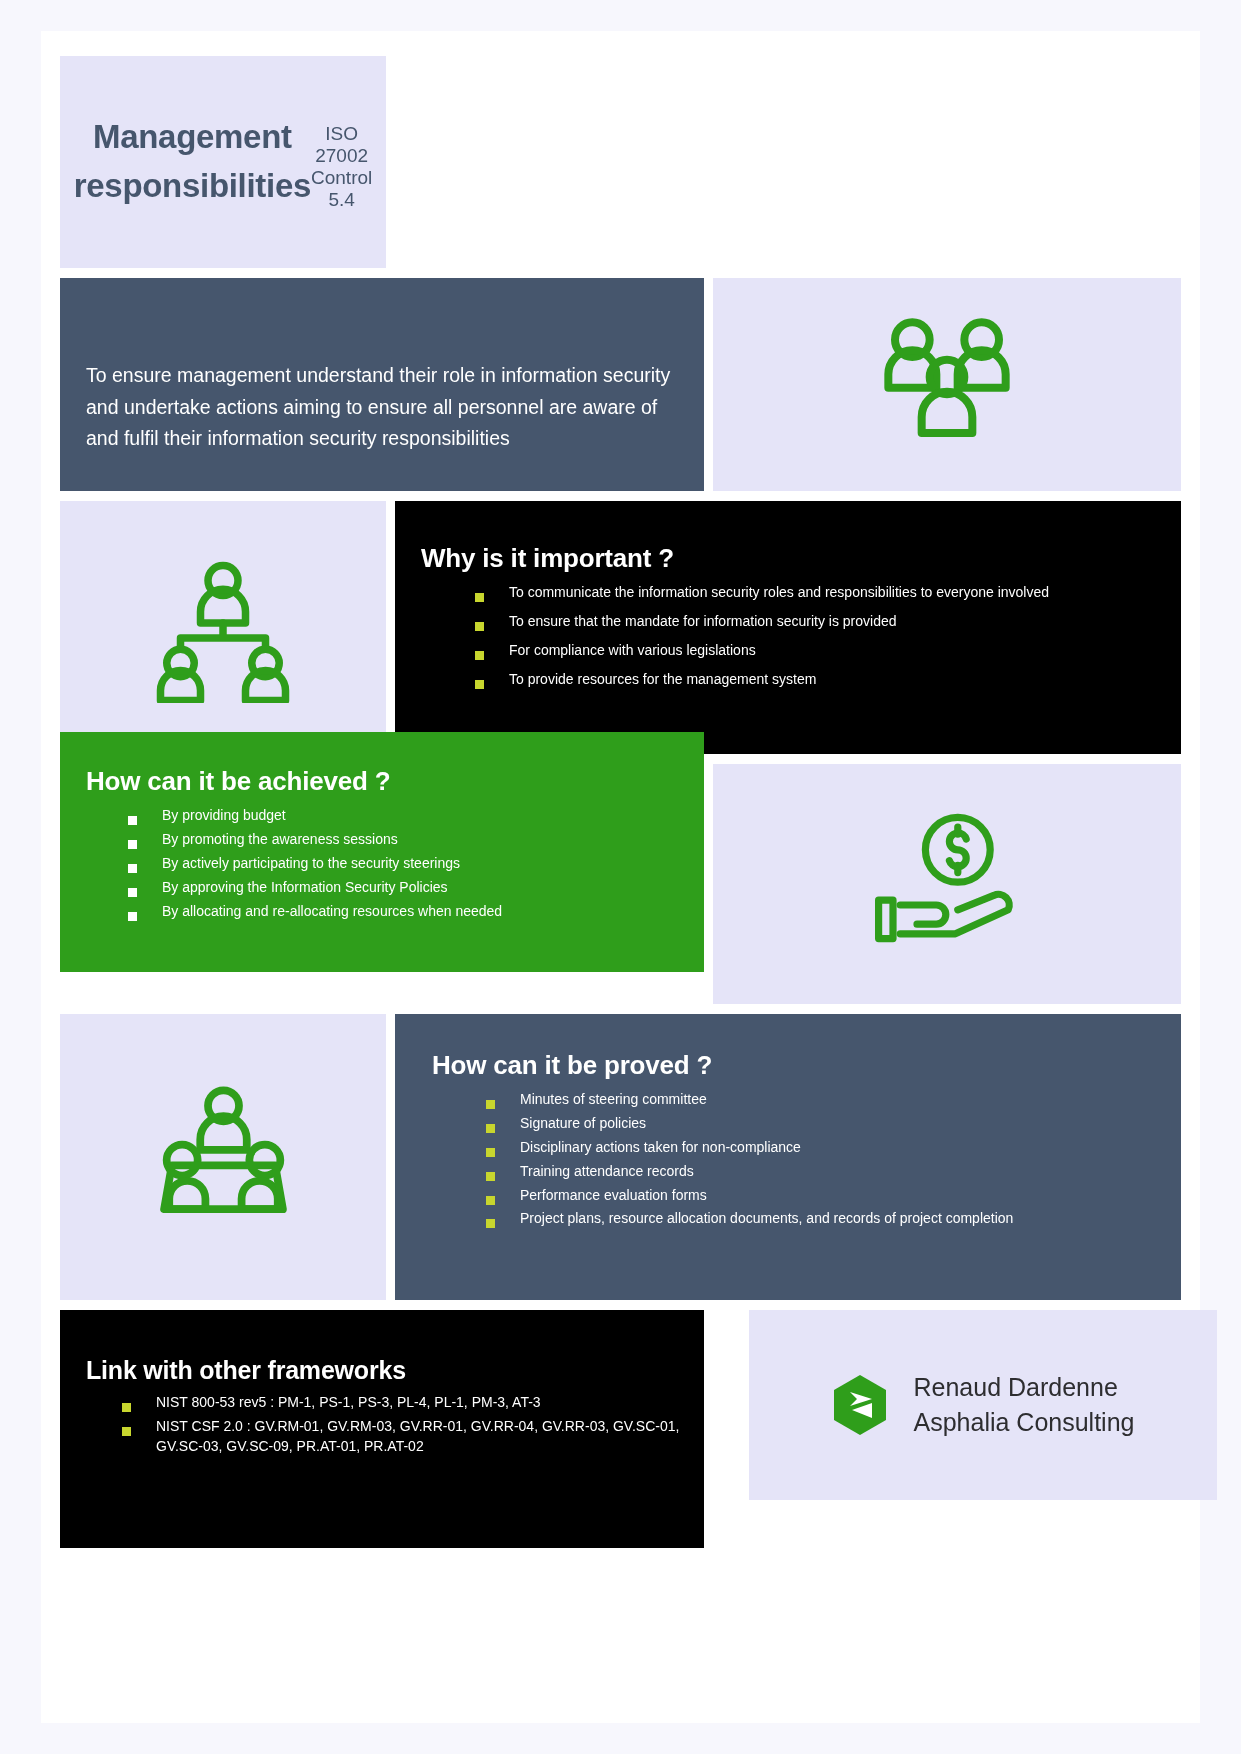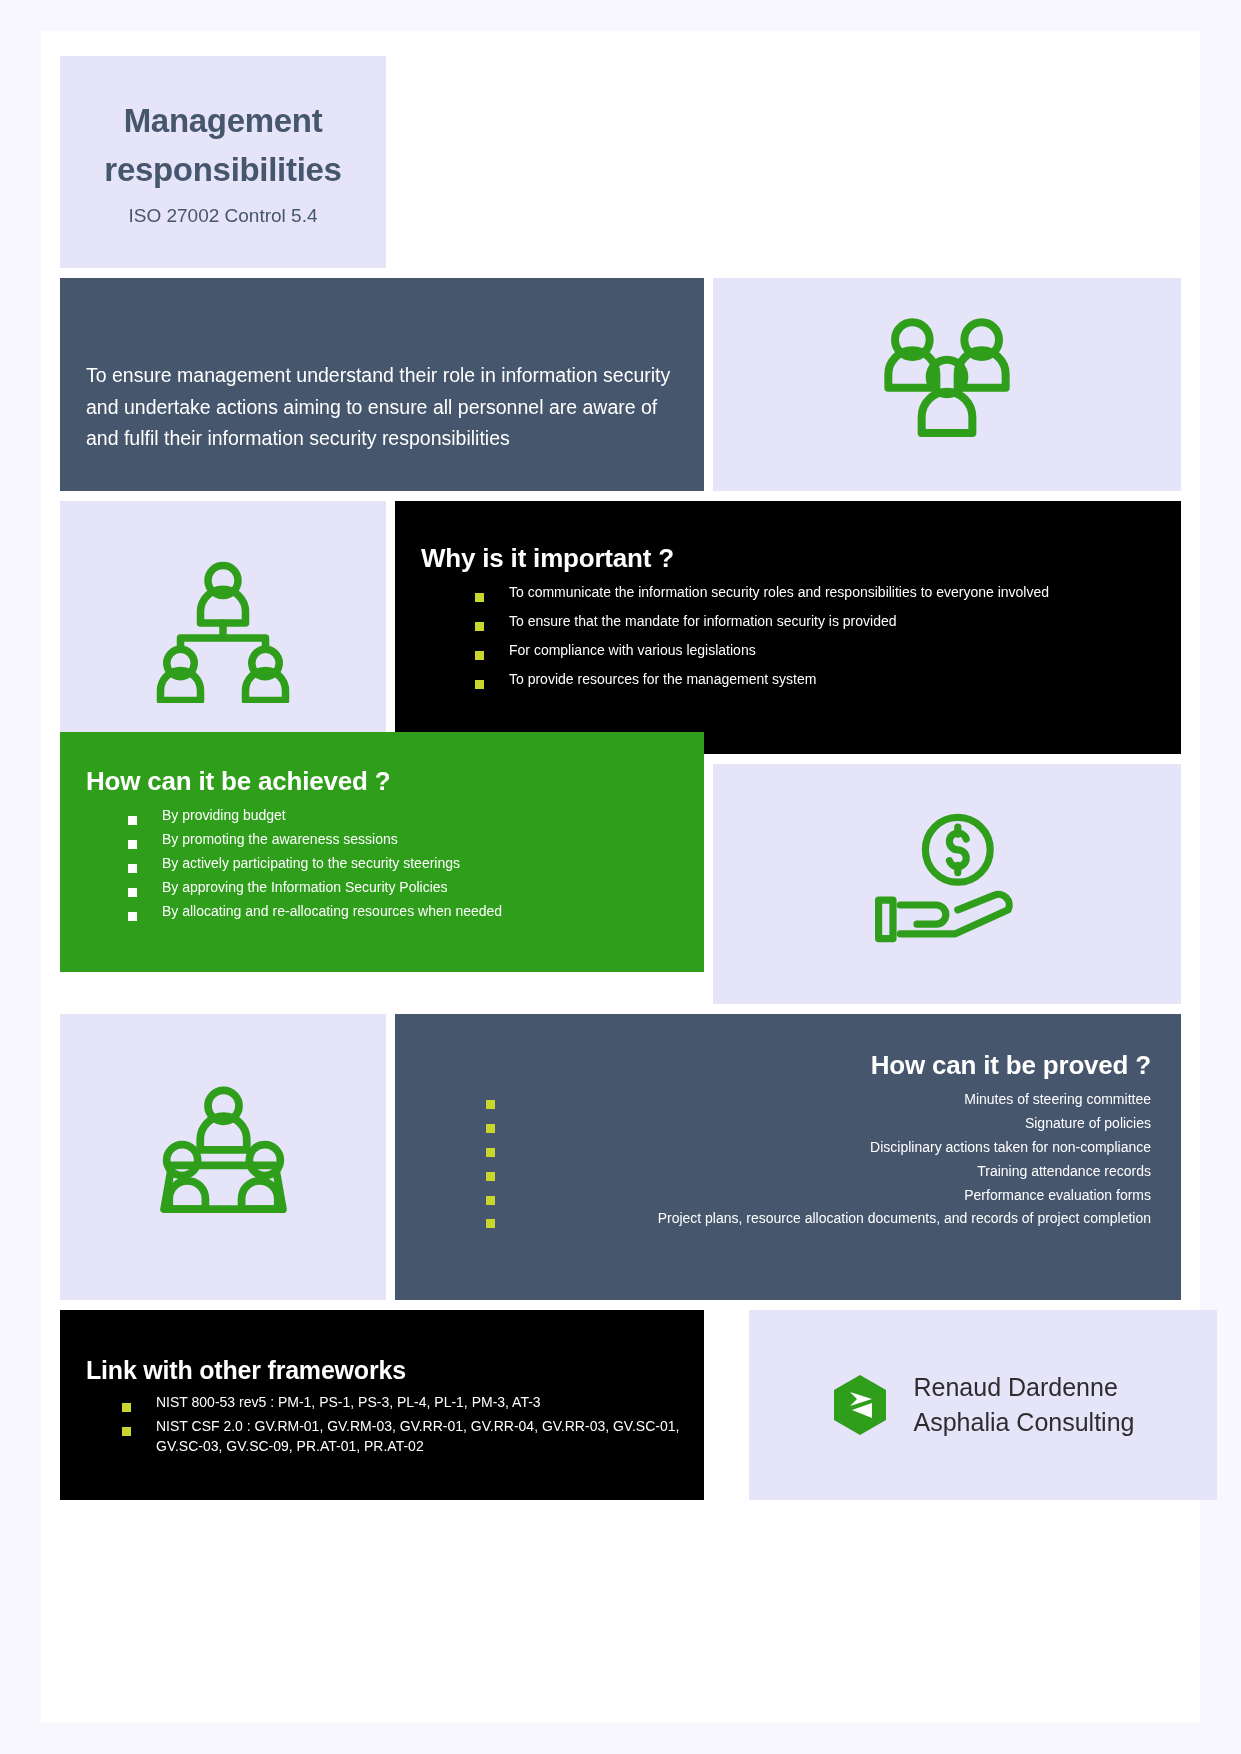--- a/index.html
+++ b/index.html
@@ -110,21 +110,21 @@
     font-size: 25px;
     color: #2d2d30;
     line-height: 1.42;
   }
 </style>
 </head>
 <body>
 
 <div class="page">
 
-  <div class="block lav" style="left:19px; top:25px; width:326px; height:212px; display:flex; flex-direction:column; align-items:center; justify-content:center; padding:0 26px;">
+  <div class="block lav" style="left:19px; top:25px; width:326px; height:212px; display:flex; flex-direction:row; align-items:center; justify-content:center; padding:0 26px;">
     <div class="h-title">Management responsibilities</div>
     <div class="h-sub">ISO 27002 Control 5.4</div>
   </div>
 
 
   <div class="block slate" style="left:19px; top:247px; width:644px; height:213px; padding:76px 30px 0 26px;">
     <div class="sec-body">To ensure management understand their role in information security and undertake actions aiming to ensure all personnel are aware of and fulfil their information security responsibilities</div>
   </div>
 
   <div class="block lav" style="left:672px; top:247px; width:468px; height:213px;">
@@ -203,33 +203,33 @@
           <circle cx="28" cy="62" r="12"></circle>
           <circle cx="92" cy="62" r="12"></circle>
           <path d="M18 100 v-8 a14 14 0 0 1 28 0 v8 z"></path>
           <path d="M74 100 v-8 a14 14 0 0 1 28 0 v8 z"></path>
           <path d="M14 100 h92 l-6 -34 h-80 z"></path>
         </g>
       </svg>
     </div>
   </div>
 
-  <div class="block slate" style="left:354px; top:983px; width:786px; height:286px; padding:36px 30px 0 37px;text-align:right;">
+  <div class="block slate" style="left:354px; top:983px; width:786px; height:286px; padding:36px 30px 0 37px;">
     <div class="sec-head">How can it be proved ?</div>
     <ul class="bul tight">
       <li>Minutes of steering committee</li>
       <li>Signature of policies</li>
       <li>Disciplinary actions taken for non-compliance</li>
       <li>Training attendance records</li>
       <li>Performance evaluation forms</li>
       <li>Project plans, resource allocation documents, and records of project completion</li>
     </ul>
   </div>
 
-  <div class="block dark" style="left:19px; top:1279px; width:644px; height:190px; padding:46px 14px 0 26px;">
+  <div class="block dark" style="left:19px; top:1279px; width:644px; height:238px; padding:46px 14px 0 26px;">
     <div class="sec-head small">Link with other frameworks</div>
     <ul class="bul tight" style="padding-left:36px; margin-top:8px;">
       <li>NIST 800-53 rev5 :  PM-1, PS-1, PS-3, PL-4, PL-1, PM-3, AT-3</li>
       <li>NIST CSF 2.0 :  GV.RM-01, GV.RM-03, GV.RR-01, GV.RR-04, GV.RR-03, GV.SC-01, GV.SC-03, GV.SC-09, PR.AT-01, PR.AT-02</li>
     </ul>
   </div>
 
   <div class="block lav" style="left:708px; top:1279px; width:468px; height:190px;">
     <div class="footer-inner">
       <svg class="logo-hex" viewBox="0 0 56 62">

